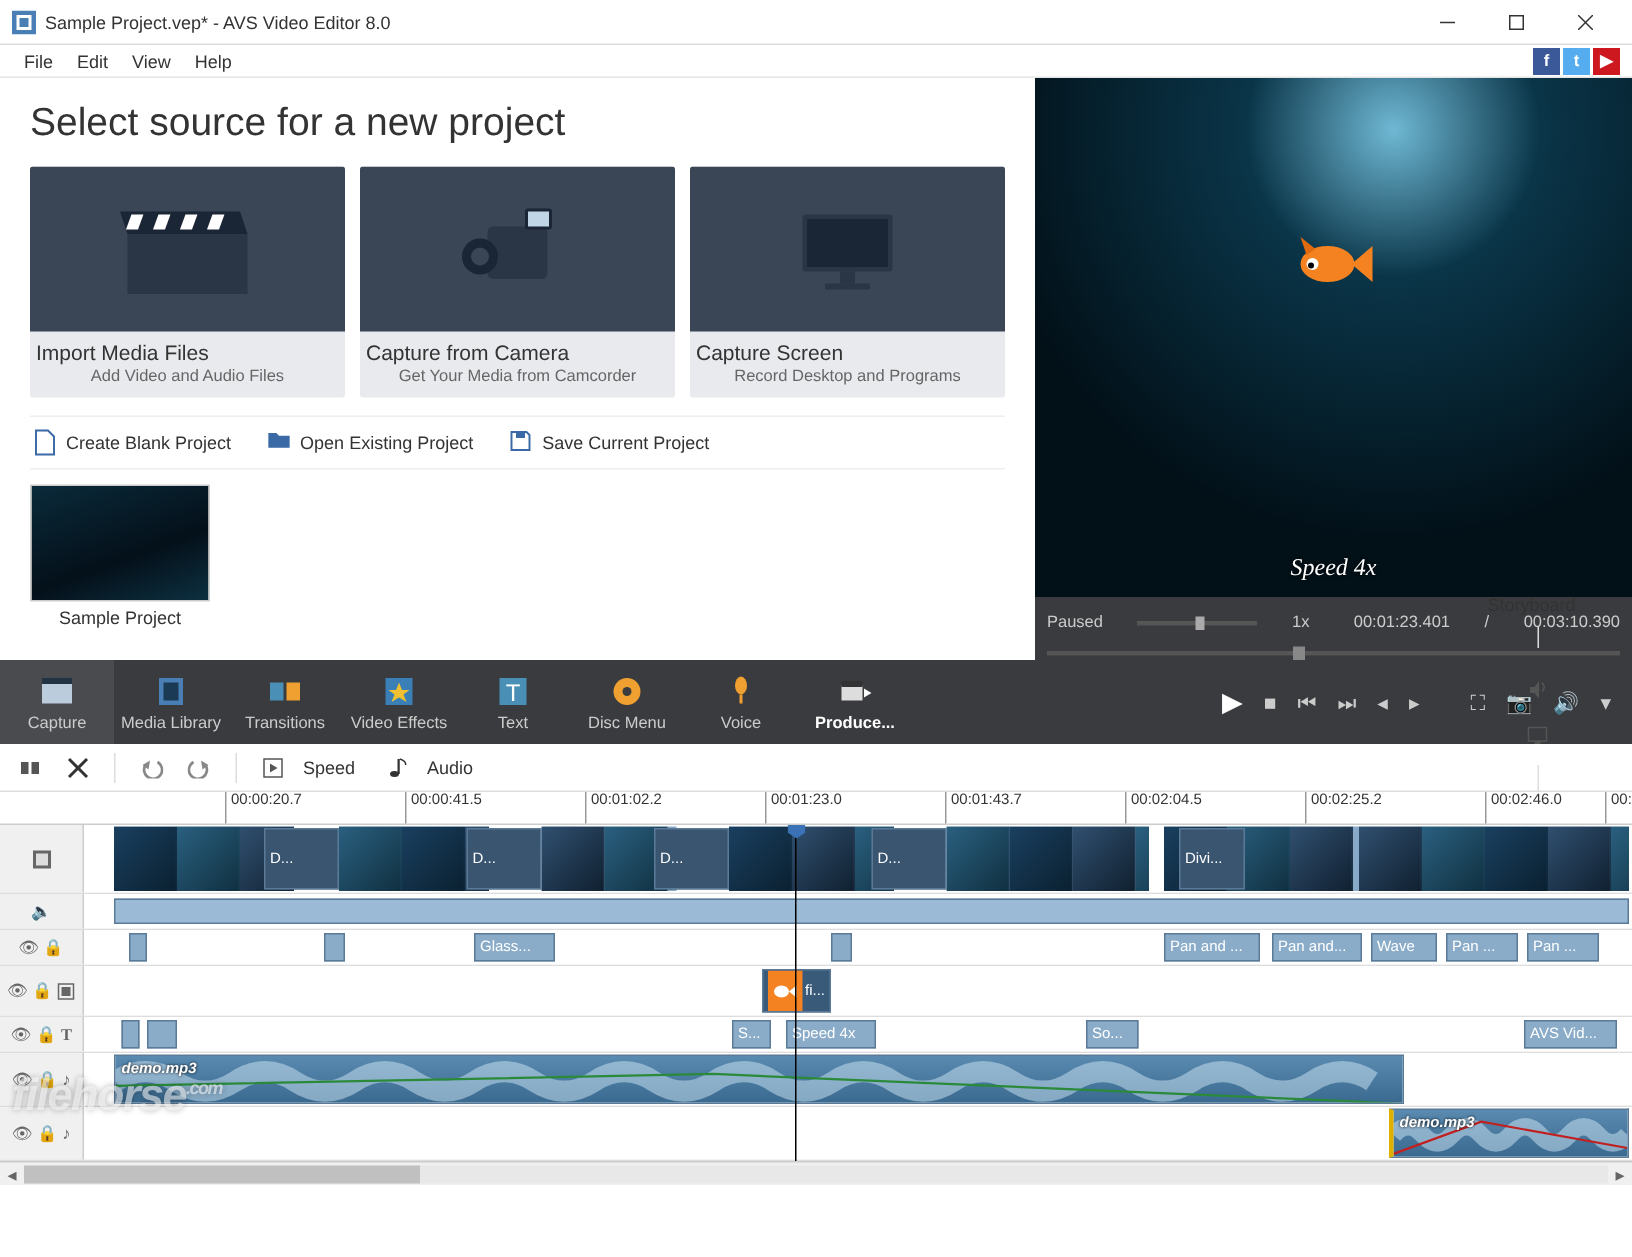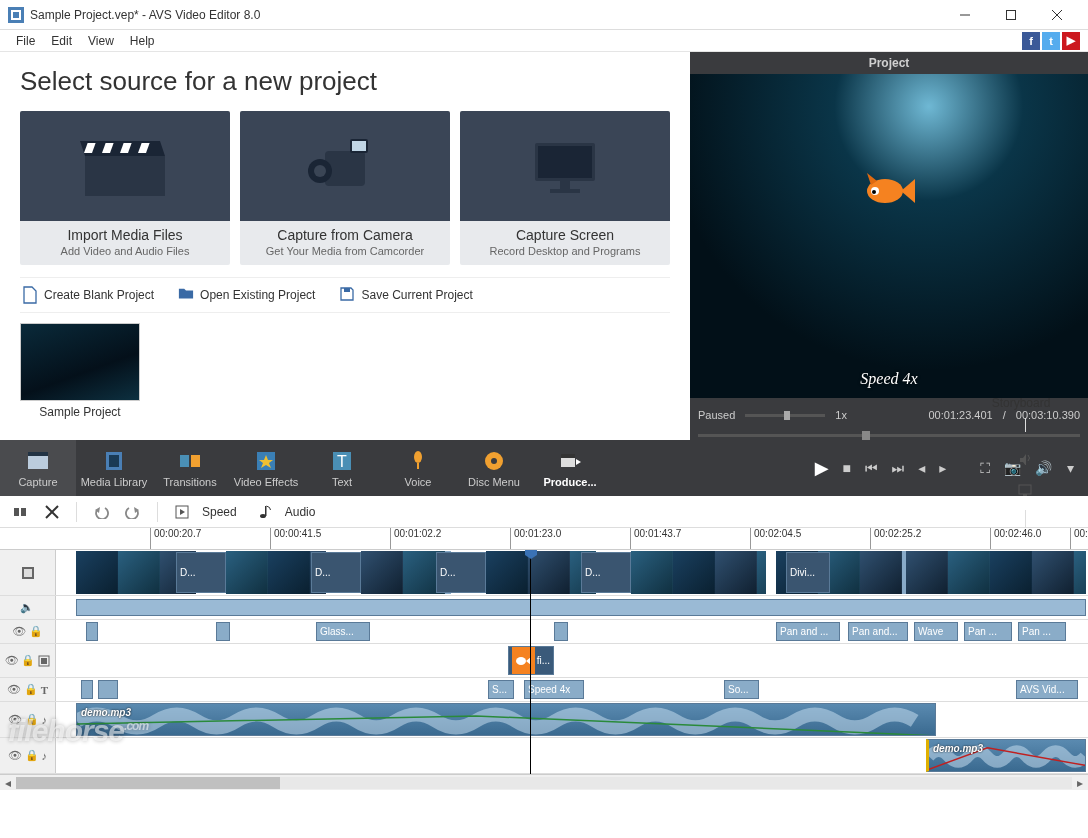--- a/index.html
+++ b/index.html
@@ -20,38 +20,38 @@
 .social.tw { background:#55acee; }
 .social.yt { background:#cc181e; }
 
 
 .content { display: flex; height: 388px; }
 .left-pane { flex: 1; background: #fff; padding: 14px 20px 6px 20px; display: flex; flex-direction: column; }
 .heading { font-size: 26px; font-weight: 400; color: #333; margin-bottom: 14px; }
 .source-cards { display: flex; gap: 10px; }
 .card { width: 210px; background: #e8eaed; border-radius: 2px; overflow: hidden; cursor: pointer; }
 .card .card-img { height: 110px; background: #3a4556; display:flex; align-items:center; justify-content:center; }
-.card .card-title { text-align: center; font-size: 14px; color: #333; padding: 6px 4px 2px; }
+.card .card-title { font-size: 14px; color: #333; padding: 6px 4px 2px; }
 .card .card-sub { text-align: center; font-size: 11px; color: #666; padding: 0 4px 8px; }
 .project-actions { display: flex; gap: 20px; margin-top: 12px; padding: 4px 0; border-top:1px solid #eee; border-bottom:1px solid #eee; }
 .pa-item { display: flex; align-items: center; gap: 6px; font-size: 12px; cursor: pointer; padding:4px 2px; }
 .pa-item .pa-icon { width: 16px; height: 18px; }
 .media-thumbs { margin-top: 10px; }
 .media-thumb { width: 120px; display:inline-block; text-align:center; cursor:pointer; }
 .media-thumb .thumb-img { width: 120px; height: 78px; background: linear-gradient(160deg,#0a2a3a,#04101a 60%,#0d3040); border:1px solid #ccc; }
 .media-thumb .thumb-label { font-size: 12px; margin-top: 4px; }
 
 
 .preview-pane { width: 398px; background: #2f3033; display:flex; flex-direction:column; }
 .preview-header { background:#3a3b3e; color:#d0d0d0; text-align:center; font-size:12px; font-weight:bold; height:22px; line-height:22px; }
 .preview-viewport { flex:1; background:#000; position:relative; display:flex; align-items:center; justify-content:center; overflow:hidden; }
 .underwater { position:absolute; inset:0; background: radial-gradient(circle at 60% 10%, #6fb8d4 0%, #0a3548 25%, #021018 70%); }
 .fish { position:absolute; left:42%; top:30%; width:60px; height:40px; }
 .speed-caption { position:absolute; bottom:10px; left:0; right:0; text-align:center; color:#fff; font-size:16px; font-style:italic; font-family:Georgia,serif; text-shadow:0 0 3px #000; }
-.preview-controls { height:22px; background:#3a3b3e; color:#ccc; display:flex; align-items:center; padding:17px 8px; font-size:11px; gap:10px; }
+.preview-controls { height:22px; background:#3a3b3e; color:#ccc; display:flex; align-items:center; padding:17px 8px; font-size:11px; gap:23px; }
 
 
 .main-toolbar { height: 56px; background:#3a3b3e; display:flex; align-items:stretch; }
 .tool-btn { width:76px; display:flex; flex-direction:column; align-items:center; justify-content:center; color:#ccc; font-size:11px; cursor:pointer; gap:3px; }
 .tool-btn.active { background:#4a4b4e; }
 .tool-btn .ticon { width:24px; height:24px; }
 .tool-btn.produce { font-weight:bold; color:#fff; }
 .player-controls { margin-left:auto; display:flex; align-items:center; padding:0 14px; gap:14px; color:#fff; }
 .play-btn { font-size:18px; cursor:pointer; }
 .pctl { font-size:14px; cursor:pointer; color:#ccc; }
@@ -217,21 +217,20 @@
 
     <div class="media-thumbs">
       <div class="media-thumb">
         <div class="thumb-img"></div>
         <div class="thumb-label">Sample Project</div>
       </div>
     </div>
   </div>
 
   <div class="preview-pane">
-    <div class="preview-header">Project</div>
     <div class="preview-viewport">
       <div class="underwater"></div>
       <div class="fish">
         <svg viewBox="0 0 60 40">
             <ellipse cx="28" cy="20" rx="18" ry="12" fill="#f58220"></ellipse>
             <polygon points="44,20 58,8 58,32" fill="#f58220"></polygon>
             <polygon points="20,10 10,2 14,14" fill="#e06a10"></polygon>
             <circle cx="18" cy="20" r="4" fill="#fff"></circle>
             <circle cx="17" cy="21" r="2" fill="#000"></circle>
           </svg>
@@ -298,34 +297,34 @@
         <svg viewBox="0 0 24 24">
           <rect x="3" y="3" width="18" height="18" fill="#4a8fb5"></rect>
           <text x="12" y="18" text-anchor="middle" font-size="16" fill="#fff" font-family="serif">T</text>
         </svg>
       </span>
     <span>Text</span>
   </div>
   <div class="tool-btn">
     <span class="ticon">
         <svg viewBox="0 0 24 24">
+          <circle cx="12" cy="12" r="9" fill="#f0a030"></circle>
+          <circle cx="12" cy="12" r="3" fill="#3a3b3e"></circle>
+        </svg>
+      </span>
+    <span>Disc Menu</span>
+  </div>
+  <div class="tool-btn">
+    <span class="ticon">
+        <svg viewBox="0 0 24 24">
           <ellipse cx="12" cy="8" rx="4" ry="6" fill="#f0a030"></ellipse>
           <rect x="11" y="14" width="2" height="6" fill="#f0a030"></rect>
         </svg>
       </span>
     <span>Voice</span>
-  </div>
-  <div class="tool-btn">
-    <span class="ticon">
-        <svg viewBox="0 0 24 24">
-          <circle cx="12" cy="12" r="9" fill="#f0a030"></circle>
-          <circle cx="12" cy="12" r="3" fill="#3a3b3e"></circle>
-        </svg>
-      </span>
-    <span>Disc Menu</span>
   </div>
   <div class="tool-btn produce">
     <span class="ticon">
         <svg viewBox="0 0 24 24">
           <rect x="3" y="8" width="14" height="10" fill="#ddd"></rect>
           <rect x="3" y="5" width="14" height="4" fill="#333"></rect>
           <polygon points="18,10 23,13 18,16" fill="#fff"></polygon>
         </svg>
       </span>
     <span>Produce...</span>

